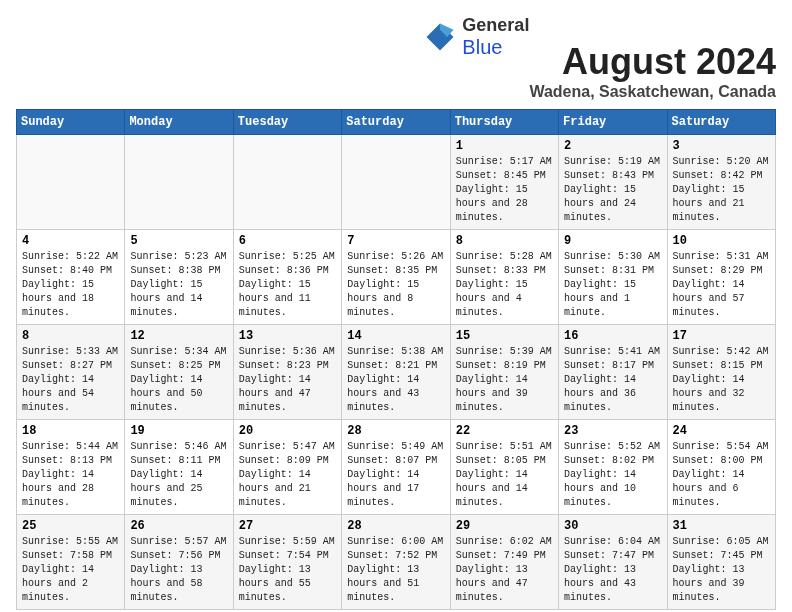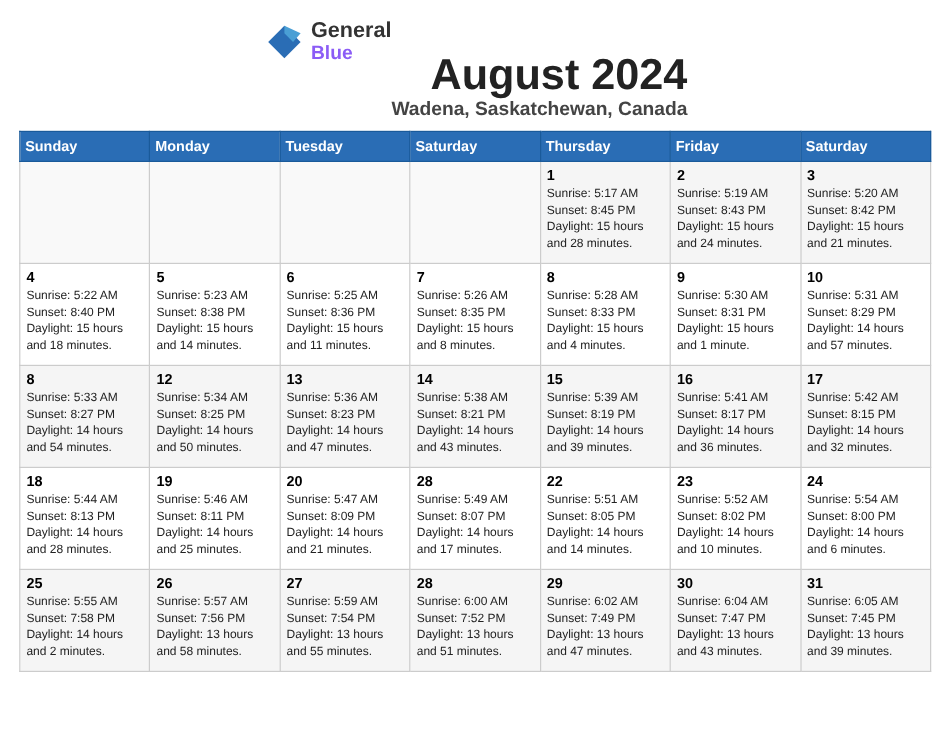--- a/index.html
+++ b/index.html
@@ -5,43 +5,43 @@
     * { box-sizing: border-box; margin: 0; padding: 0; }
     body {
       font-family: Arial, sans-serif;
       background: #fff;
       width: 792px;
       min-height: 612px;
       padding: 16px;
     }
     .header {
       display: flex;
-      justify-content: center;
+      justify-content: flex-end;
       align-items: flex-start;
       margin-bottom: 8px;
     }
     .logo {
       display: flex;
       align-items: center;
       gap: 4px;
     }
     .logo-text {
       display: flex;
       flex-direction: column;
       line-height: 1.1;
     }
     .logo-general {
       font-size: 18px;
       font-weight: bold;
       color: #333;
     }
     .logo-blue {
-      font-size: 16px;
-      font-weight: bold;
-      color: #8b5cf6;
+      font-size: 20px;
+      font-weight: normal;
+      color: #1d4ed8;
     }
     .logo-icon {
       width: 36px;
       height: 36px;
     }
     .title-block {
       text-align: right;
       margin-top: 25px;
     }
     .month-year {
@@ -51,20 +51,21 @@
     }
     .location {
       font-size: 16px;
       color: #444;
       font-weight: bold;
     }
     table {
       width: 100%;
       border-collapse: collapse;
       table-layout: fixed;
+      font-family: Liberation Mono, monospace;
     }
     thead tr th {
       background: #2a6db5;
       color: #fff;
       font-size: 12px;
       font-weight: bold;
       padding: 5px 4px;
       text-align: left;
       border: 1px solid #1a5a9a;
     }

